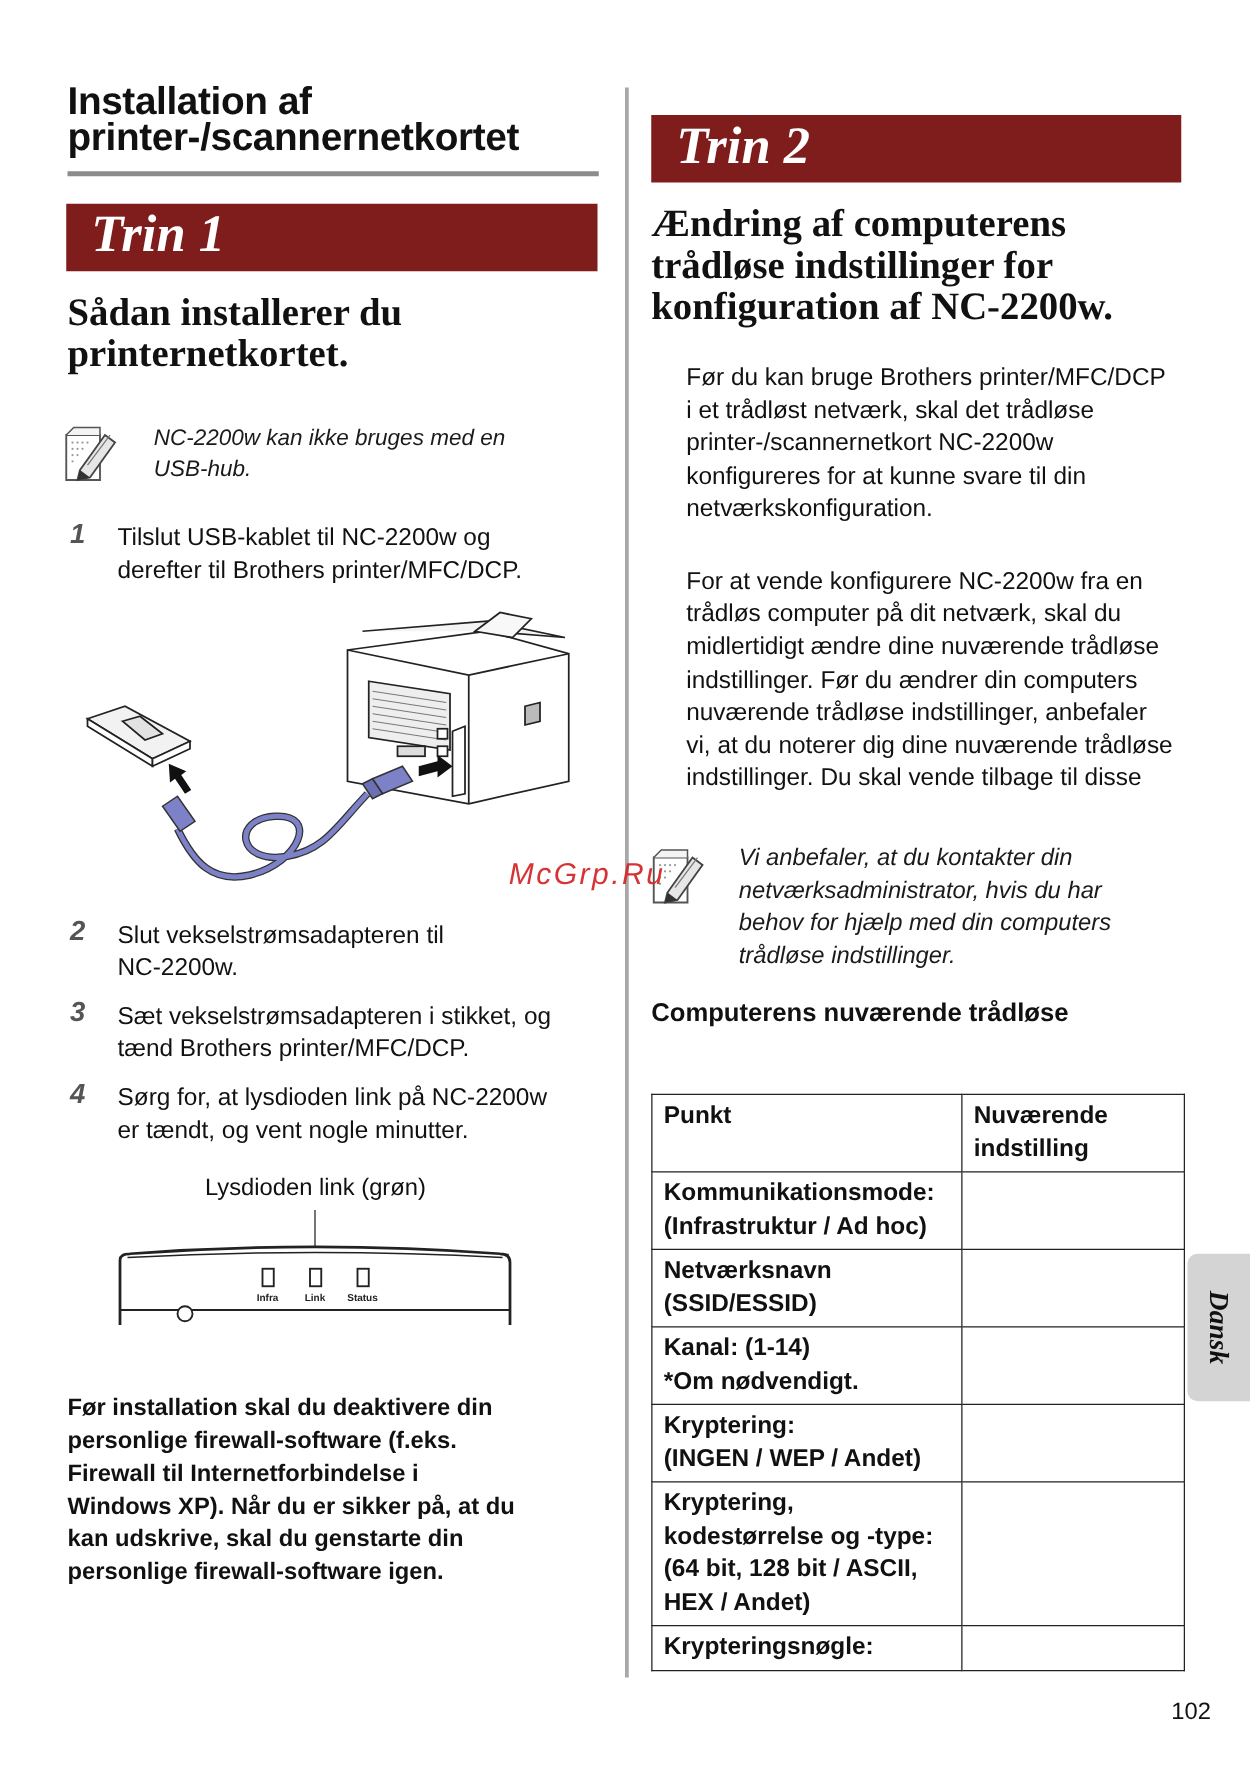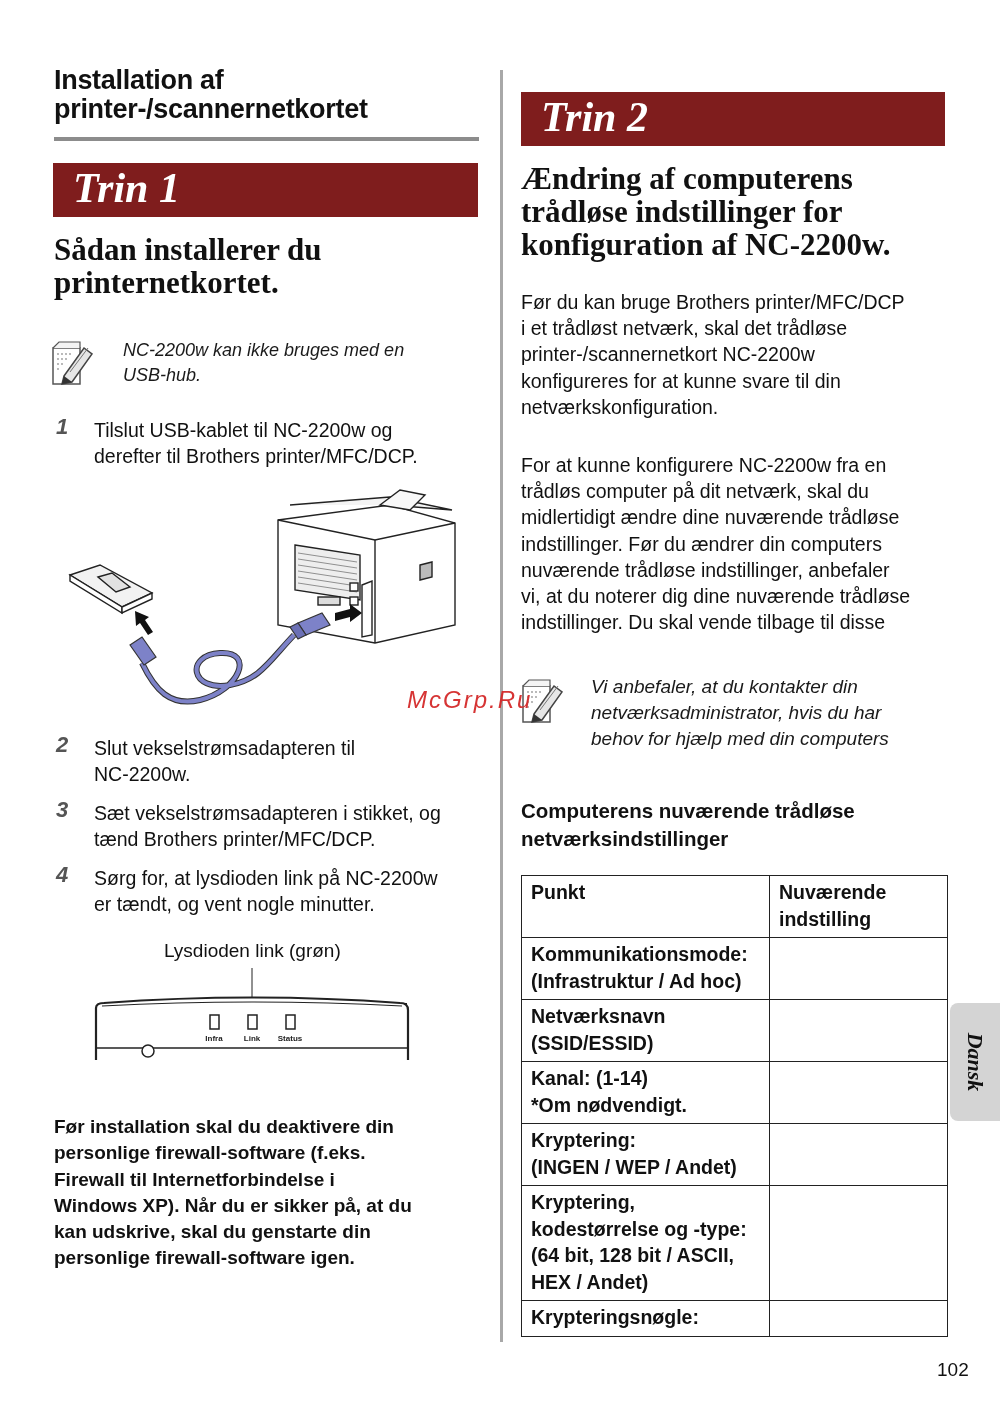--- a/index.html
+++ b/index.html
@@ -1,38 +1,38 @@
 <!DOCTYPE html>
 <html><head>
 <meta charset="utf-8">
 <style>
   html, body { margin: 0; padding: 0; background: #ffffff; }
   body { width: 1000px; height: 1415px; position: relative; overflow: hidden; color: #111; font-family: "Liberation Sans", sans-serif; }
   .abs { position: absolute; }
 
   
-  .main-title { left: 54px; top: 66px; width: 430px; font-family: "Liberation Sans", sans-serif; font-weight: bold; font-size: 27px; line-height: 29px; color: #111; letter-spacing: -0.3px; }
+  .main-title { left: 54px; top: 66px; width: 430px; font-family: "Liberation Sans", sans-serif; font-weight: bold; font-size: 31px; line-height: 29px; color: #111; letter-spacing: -0.3px; }
   .title-rule { left: 54px; top: 137px; width: 425px; height: 4px; background: #8c8c8c; }
   .trin-bar { background: #7f1d1d; height: 54px; }
   .trin-bar span { position: absolute; left: 20px; top: 0; font-family: "Liberation Serif", serif; font-style: italic; font-weight: bold; font-size: 42px; line-height: 50px; color: #fff; }
   .trin1 { left: 53px; top: 163px; width: 425px; }
   .trin2 { left: 521px; top: 92px; width: 424px; }
 
   .serif-h { font-family: "Liberation Serif", serif; font-weight: bold; font-size: 31px; line-height: 33px; color: #111; }
   .h-left { left: 54px; top: 233px; width: 430px; }
   .h-right { left: 521px; top: 162px; width: 430px; }
 
   .note-icon { width: 46px; height: 46px; }
   .note-text { font-style: italic; font-size: 18px; line-height: 25px; color: #1a1a1a; }
   .note1-icon { left: 50px; top: 340px; }
   .note1-text { left: 123px; top: 338px; width: 360px; }
 
   .step-num { font-style: italic; font-weight: bold; font-size: 22px; color: #555; }
   .step-text { font-size: 19.5px; line-height: 26px; color: #111; }
-  .body-text { font-size: 19.5px; line-height: 26.2px; color: #111; }
+  .body-text { font-size: 19.5px; line-height: 26.2px; color: #111; margin-left: 28px; }
 
   .illus1 { left: 60px; top: 485px; width: 420px; height: 225px; }
   .led-label { left: 164px; top: 940px; font-size: 19px; color: #111; }
   .illus2 { left: 92px; top: 960px; width: 320px; height: 100px; }
 
   .warning { left: 54px; top: 1114px; width: 440px; font-weight: bold; font-size: 19px; line-height: 26.3px; color: #111; }
 
   .col-divider { left: 500px; top: 70px; width: 3px; height: 1272px; background: #a8a8a8; }
 
   
@@ -205,21 +205,21 @@
 
 <div class="abs body-text para1">
   <div>Før du kan bruge Brothers printer/MFC/DCP</div>
   <div>i et trådløst netværk, skal det trådløse</div>
   <div>printer-/scannernetkort NC-2200w</div>
   <div>konfigureres for at kunne svare til din</div>
   <div>netværkskonfiguration.</div>
 </div>
 
 <div class="abs body-text para2">
-  <div>For at kunne konfigurere NC-2200w fra en</div>
+  <div>For at vende konfigurere NC-2200w fra en</div>
   <div>trådløs computer på dit netværk, skal du</div>
   <div>midlertidigt ændre dine nuværende trådløse</div>
   <div>indstillinger. Før du ændrer din computers</div>
   <div>nuværende trådløse indstillinger, anbefaler</div>
   <div>vi, at du noterer dig dine nuværende trådløse</div>
   <div>indstillinger. Du skal vende tilbage til disse</div>
 </div>
 
 <svg class="abs note-icon note2-icon" viewBox="0 0 46 46">
   <path d="M3 8 L30 8 L30 44 L3 44 Z" fill="#fff" stroke="#555" stroke-width="1.5"></path>
@@ -237,27 +237,27 @@
     <circle cx="8" cy="29" r="0.9"></circle>
   </g>
   <path d="M14 36 L34 8 L42 14 L22 42 L12 44 Z" fill="#e6e6e6" stroke="#444" stroke-width="1.5"></path>
   <path d="M20 32 L38 8" stroke="#777" stroke-width="1"></path>
   <path d="M12 44 L14 36 L22 42 Z" fill="#333"></path>
 </svg>
 <div class="abs note-text note2-text">
   <div>Vi anbefaler, at du kontakter din</div>
   <div>netværksadministrator, hvis du har</div>
   <div>behov for hjælp med din computers</div>
+  <div>trådløse indstillinger.</div>
 </div>
 
 <div class="abs watermark">McGrp.Ru</div>
 
 <div class="abs sub-heading">
   <div>Computerens nuværende trådløse</div>
-  <div>netværksindstillinger</div>
 </div>
 
 <table class="settings">
   <tbody>
       <tr>
     <th class="c1">Punkt</th>
     <th style="height:52px;">Nuværende indstilling</th>
   </tr>
   <tr>
     <td class="c1">

